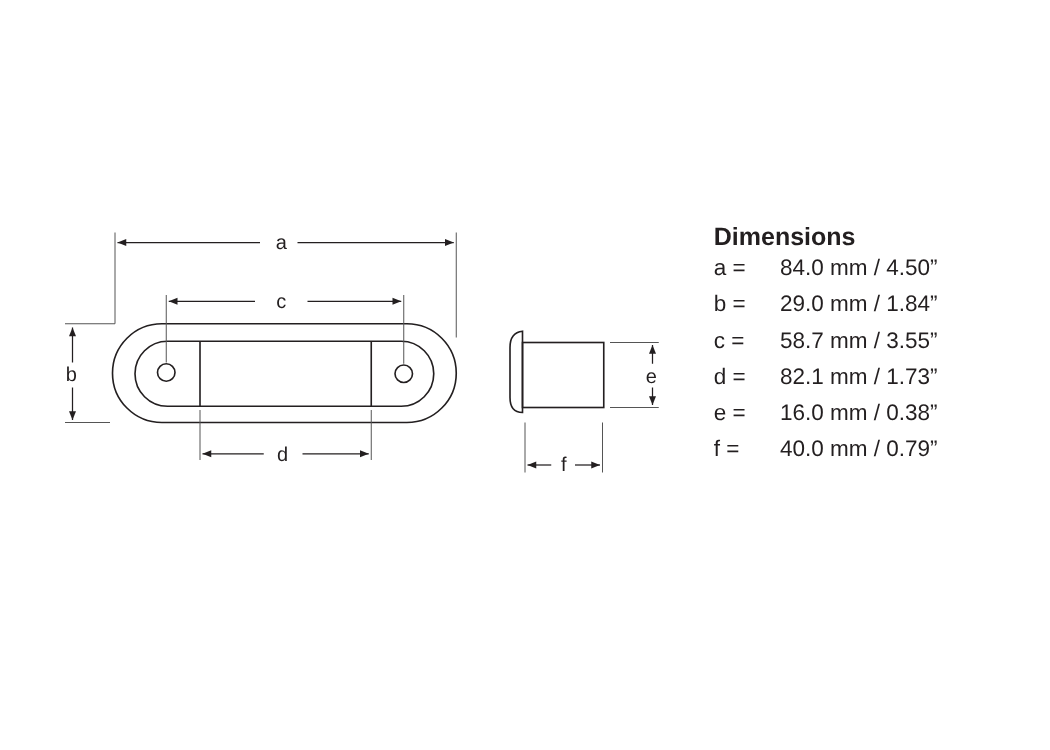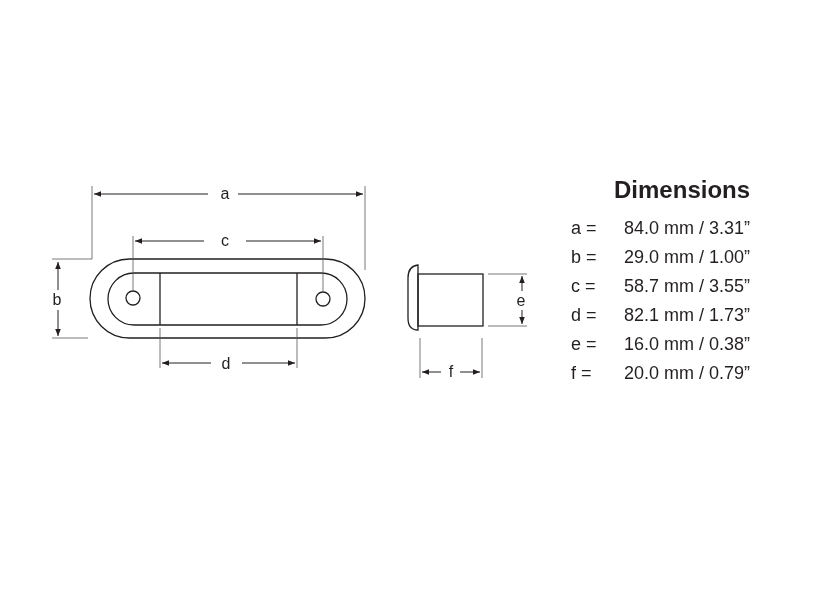--- a/index.html
+++ b/index.html
@@ -1,20 +1,20 @@
 <!DOCTYPE html>
 <html><head>
 <meta charset="utf-8">
 <style>
   html, body { margin:0; padding:0; background:#ffffff; }
   body { width:840px; height:600px; position:relative; overflow:hidden; font-family:"Liberation Sans", sans-serif; color:#231f20; }
   #drawing { position:absolute; left:0; top:0; }
   .lbl { font-family:"Liberation Sans", sans-serif; font-size:16px; fill:#231f20; }
   .dims { position:absolute; left:571px; top:178px; }
-  .dims-title { font-size:24px; font-weight:bold; margin-bottom:14px; height:24px; line-height:24px;text-align:right; }
+  .dims-title { font-size:20px; font-weight:bold; height:24px; line-height:24px; }
   .row { font-size:18px; height:24px; line-height:24px; margin-bottom:5px; white-space:pre; display:flex; }
   .row .k { width:53px; }
 </style>
 </head>
 <body>
 
 <svg id="drawing" width="840" height="600" viewBox="0 0 840 600">
   <defs>
     <marker id="arr" viewBox="0 0 10 10" refX="10" refY="5" markerWidth="10" markerHeight="7" orient="auto-start-reverse" markerUnits="userSpaceOnUse">
       <path d="M0,1 L10,5 L0,9 z" fill="#231f20"></path>
@@ -71,19 +71,19 @@
     <line x1="522" y1="310" x2="522" y2="324" marker-end="url(#arr)"></line>
     <line x1="422" y1="372" x2="441" y2="372" marker-start="url(#arr)"></line>
     <line x1="460" y1="372" x2="480" y2="372" marker-end="url(#arr)"></line>
   </g>
   <text class="lbl" x="521" y="306" text-anchor="middle">e</text>
   <text class="lbl" x="451" y="377" text-anchor="middle">f</text>
 </svg>
 
 <div class="dims">
   <div class="dims-title">Dimensions</div>
-  <div class="row"><span class="k">a =</span><span>84.0 mm / 3.31”</span></div>
-  <div class="row"><span class="k">b =</span><span>29.0 mm / 1.00”</span></div>
+  <div class="row"><span class="k">a =</span><span>84.0 mm / 4.50”</span></div>
+  <div class="row"><span class="k">b =</span><span>29.0 mm / 1.84”</span></div>
   <div class="row"><span class="k">c =</span><span>58.7 mm / 3.55”</span></div>
   <div class="row"><span class="k">d =</span><span>82.1 mm / 1.73”</span></div>
   <div class="row"><span class="k">e =</span><span>16.0 mm / 0.38”</span></div>
-  <div class="row"><span class="k">f =</span><span>20.0 mm / 0.79”</span></div>
+  <div class="row"><span class="k">f =</span><span>40.0 mm / 0.79”</span></div>
 </div>
 
 </body></html>

